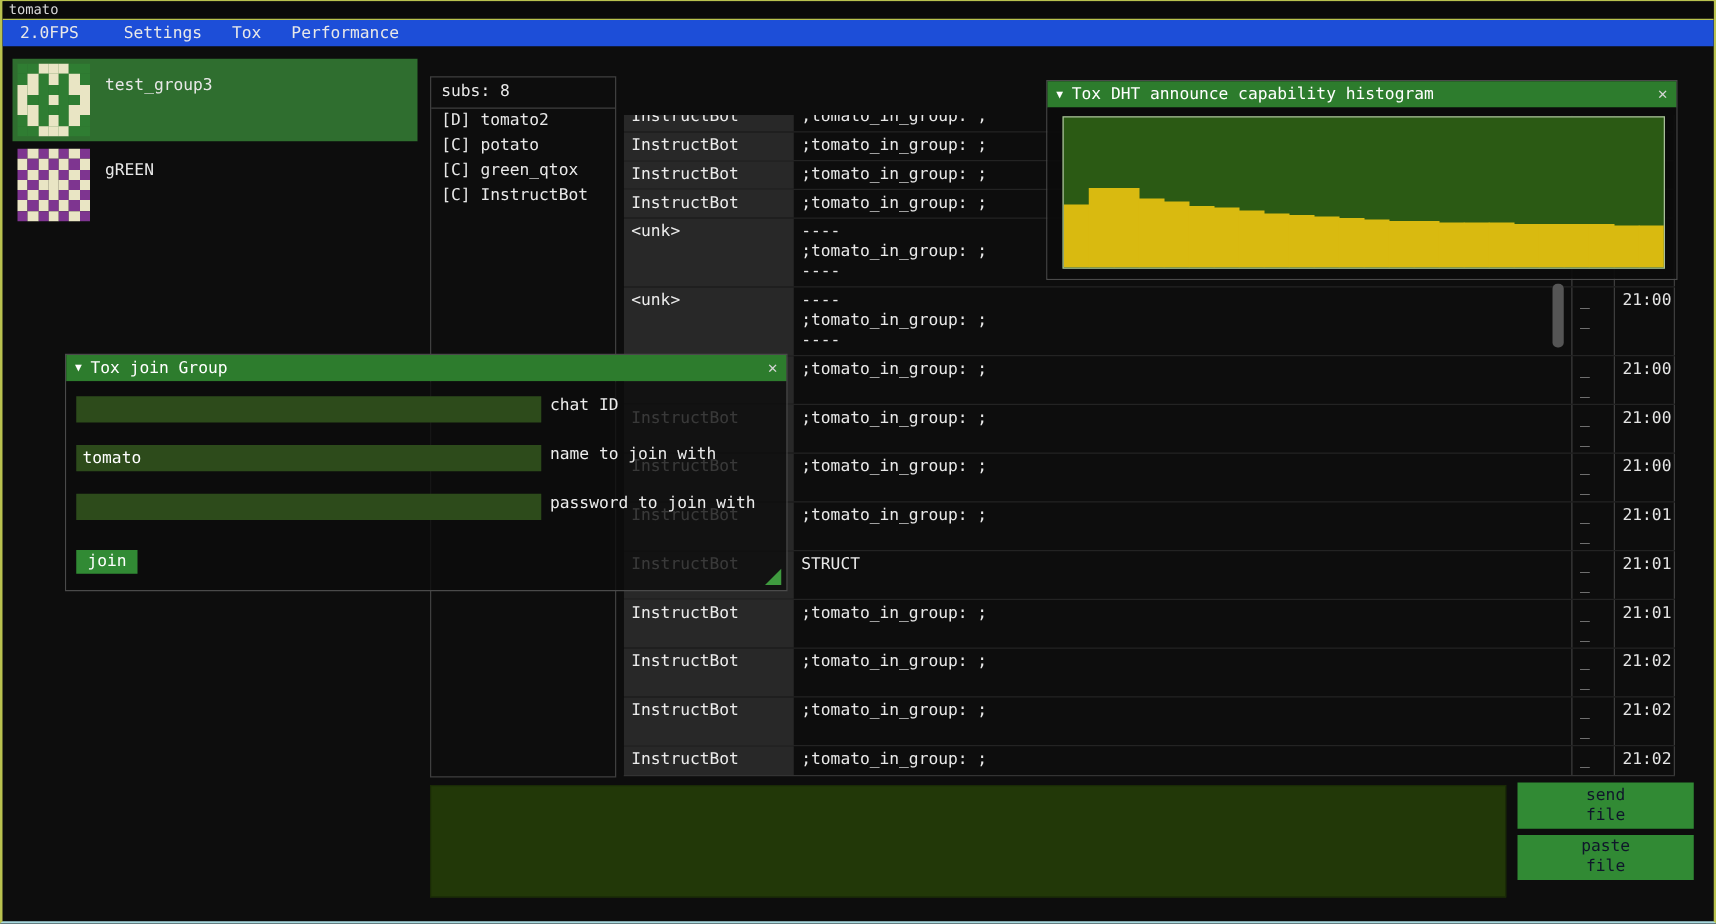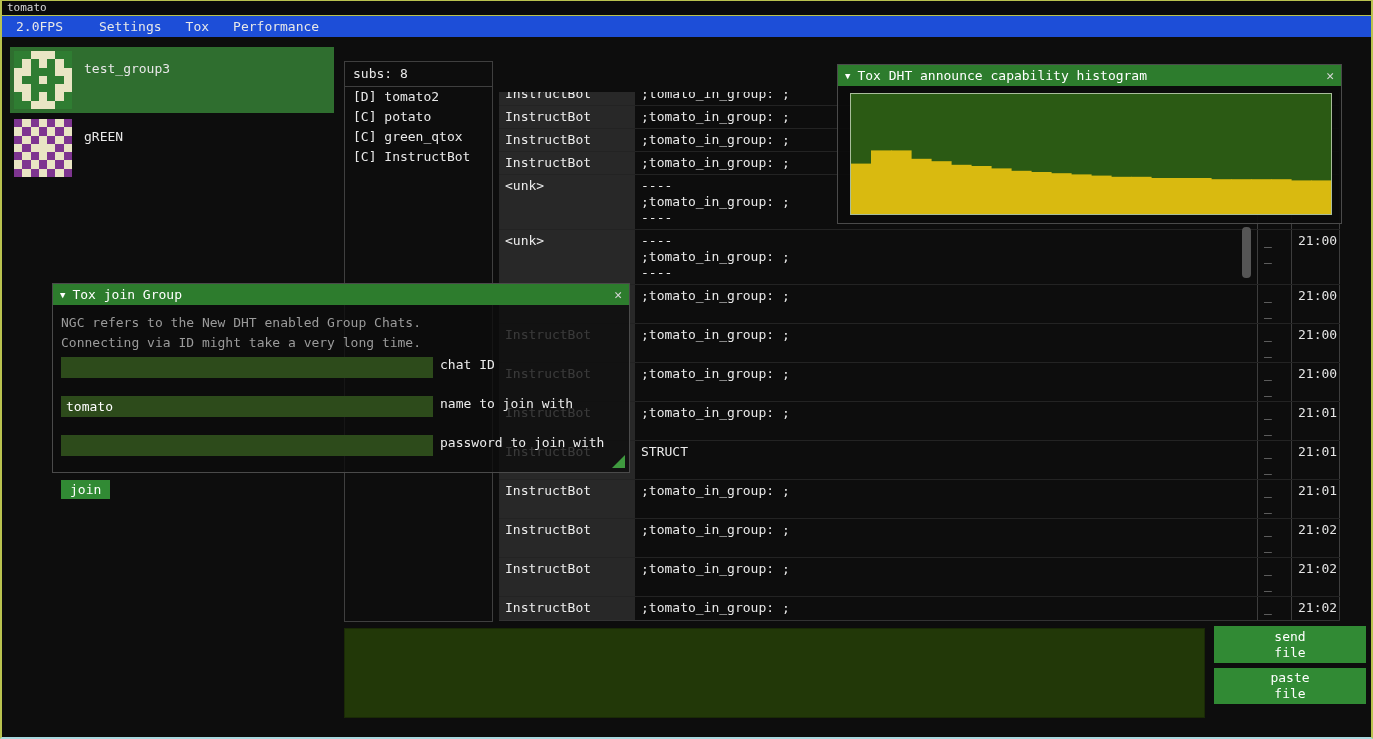--- a/index.html
+++ b/index.html
@@ -49,22 +49,22 @@
   .cell.flags { width:34px; flex:none; border-left:1px solid #3d3d3d; color:#a3a3a3; }
   .cell.time { width:49px; flex:none; border-left:1px solid #3d3d3d;
     border-right:1px solid #3d3d3d; color:#e5e5e5; }
   .chat-scroll { position:absolute; left:743px; top:171px; width:9px; height:51px;
     background:#555; border-radius:4px; cursor:grab; }
 
   
   .composer-input { position:absolute; left:342px; top:627px; width:861px; height:90px;
     background:#223808; border:1px solid #1a2a06; color:#fff; font:inherit;
     resize:none; outline:none; padding:4px 6px; }
-  .btn-file { position:absolute; left:1212px; width:152px; background:#318a34;
-    border:none; color:#ffffff; font:inherit; white-space:pre-line; line-height:16px;
+  .btn-file { position:absolute; left:1212px; width:141px; background:#318a34;
+    border:none; color:#0f172a; font:inherit; white-space:pre-line; line-height:16px;
     cursor:pointer; }
   .btn-send { top:625px; height:37px; }
   .btn-paste { top:667px; height:36px; }
 
   
   .window { position:absolute; border:1px solid #4a4a4a; }
   .win-titlebar { height:21px; background:#2d7c2d; display:flex; align-items:center;
     gap:7px; padding:0 7px; color:#fff; }
   .collapse { font-size:9px; cursor:pointer; }
   .win-title { flex:1; }
@@ -331,24 +331,20 @@
   <button class="btn-file btn-paste">paste
 file</button>
 
   <div class="window join-window">
     <div class="win-titlebar">
       <span class="collapse">▼</span>
       <span class="win-title">Tox join Group</span>
       <span class="close">✕</span>
     </div>
     <div class="join-body">
-      <div class="join-info" id="joinInfo">
-          <div>NGC refers to the New DHT enabled Group Chats.</div>
-          <div>Connecting via ID might take a very long time.</div>
-        </div>
       <div class="join-fields" id="joinFields">
           <div class="join-row">
             <div class="join-input"></div>
             <div class="join-label">chat ID</div>
           </div>
           <div class="join-row">
             <div class="join-input">tomato</div>
             <div class="join-label">name to join with</div>
           </div>
           <div class="join-row">

